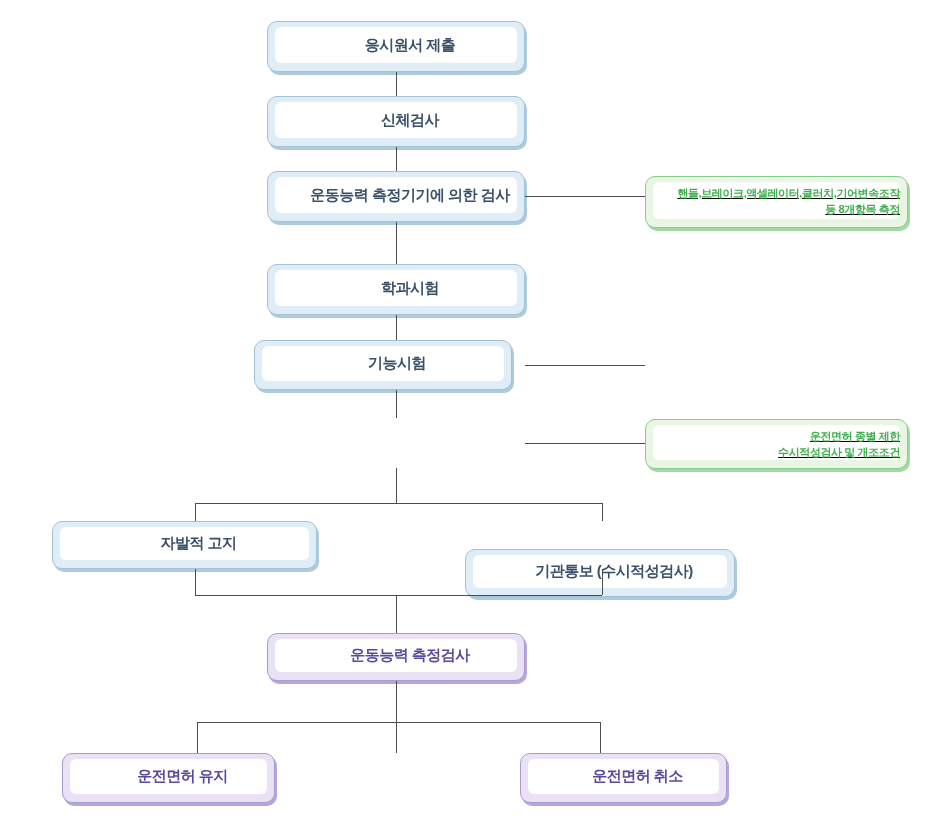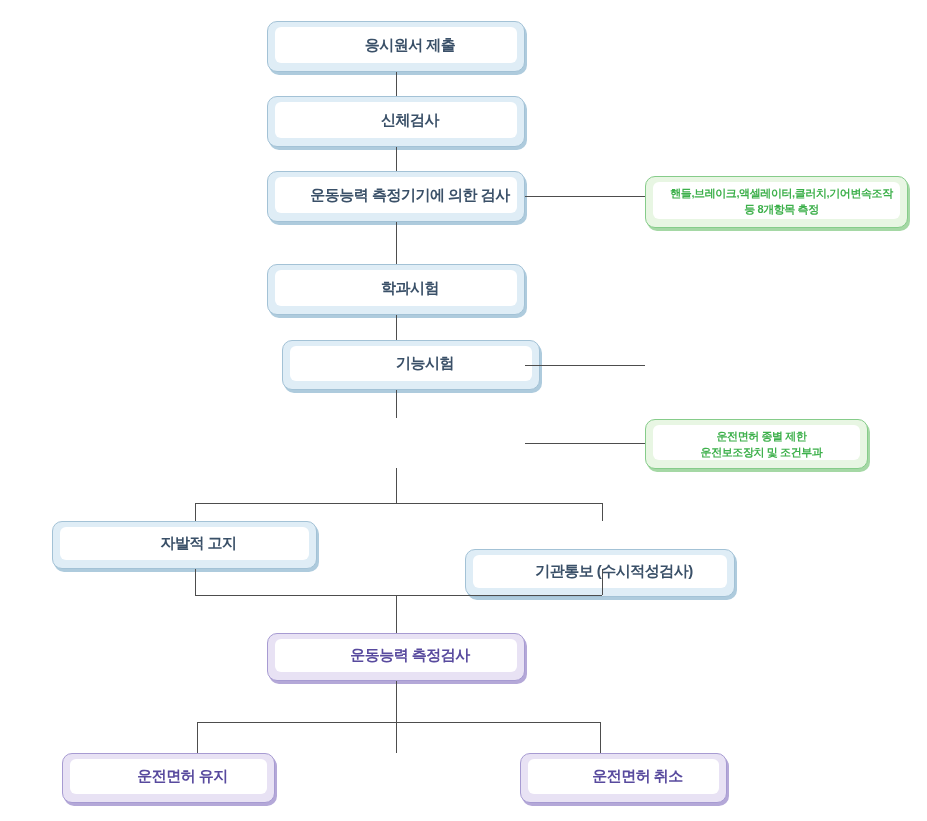--- a/index.html
+++ b/index.html
@@ -50,22 +50,23 @@
   }
   .node.purple .label { color: #584a9e; }
   .node.green {
     background: #e8f6e3;
     border: 1px solid #86cc8a;
     box-shadow: 2px 3px 0 #a5d8a5;
   }
   .node.green .inner {
     justify-content: flex-start;
     flex-direction: column;
-    align-items: center;
+    align-items: flex-end;
     padding: 4px 0 8px 10px;
+    text-decoration: underline;
   }
   .note-line {
     color: #3db04b;
     font-size: 11px;
     font-weight: bold;
     letter-spacing: -0.4px;
     line-height: 1.45;
     white-space: nowrap;
   }
   
@@ -98,39 +99,39 @@
         <span class="label">신체검사</span>
       </div>
   </div>
 
   <div class="node blue" style="left:267px;top:264px;width:258px;height:51px">
     <div class="inner">
         <span class="label">학과시험</span>
       </div>
   </div>
 
-  <div class="node blue" style="left:282px;top:340px;width:258px;height:50px">
+  <div class="node blue" style="left:254px;top:340px;width:258px;height:50px">
     <div class="inner">
         <span class="label">기능시험</span>
       </div>
   </div>
 
 
   <div class="node green" style="left:645px;top:176px;width:263px;height:52px">
     <div class="inner">
       <div class="note-line">핸들,브레이크,액셀레이터,클러치,기어변속조작</div>
       <div class="note-line">등 8개항목 측정</div>
     </div>
   </div>
 
 
-  <div class="node green" style="left:645px;top:419px;width:223px;height:50px">
+  <div class="node green" style="left:645px;top:419px;width:263px;height:50px">
     <div class="inner">
       <div class="note-line">운전면허 종별 제한</div>
-      <div class="note-line">운전보조장치 및 조건부과</div>
+      <div class="note-line">수시적성검사 및 개조조건</div>
     </div>
   </div>
 
   <div class="node blue" style="left:52px;top:521px;width:265px;height:48px">
     <div class="inner">
         <span class="label">자발적 고지</span>
       </div>
   </div>
 
   <div class="node blue" style="left:465px;top:549px;width:270px;height:48px">

